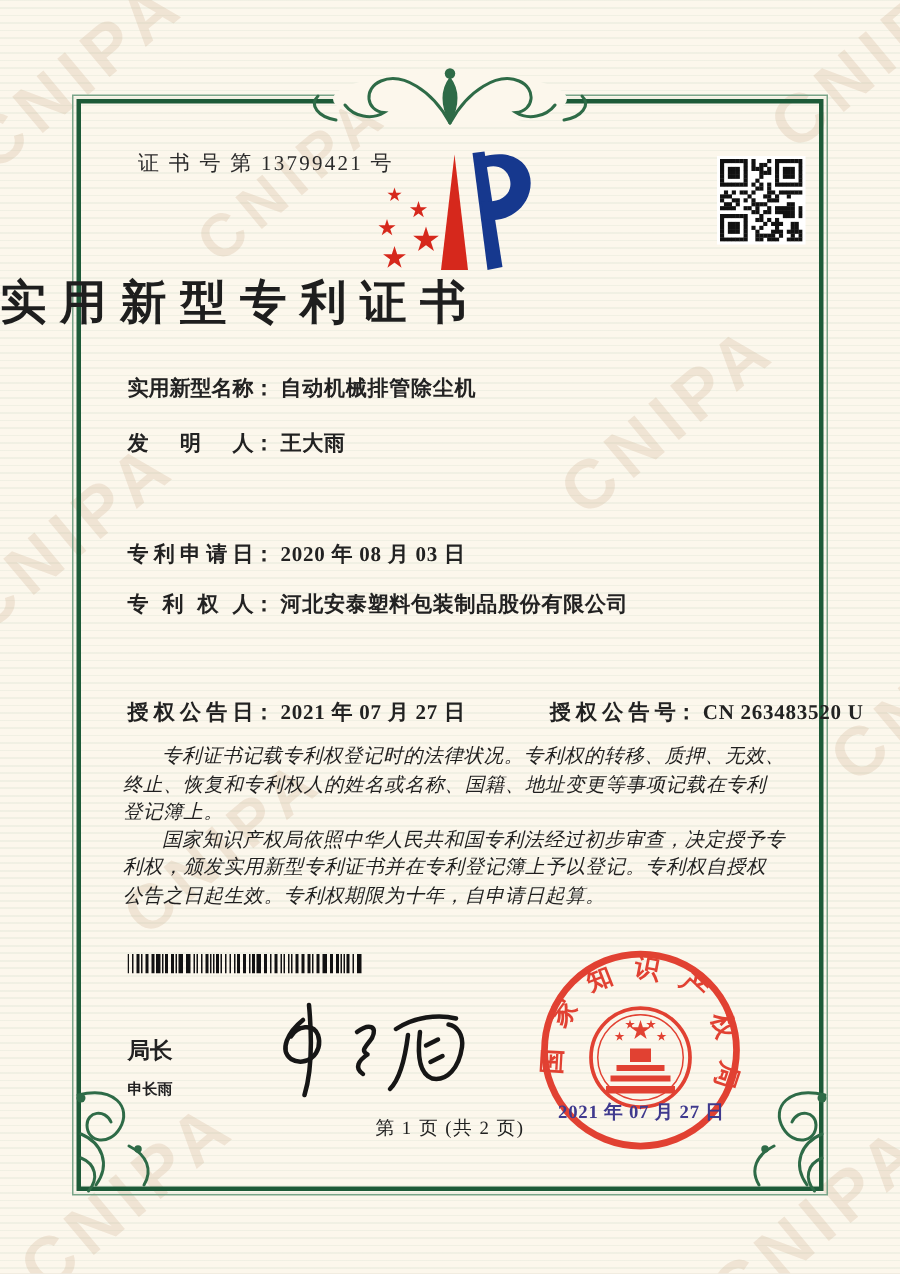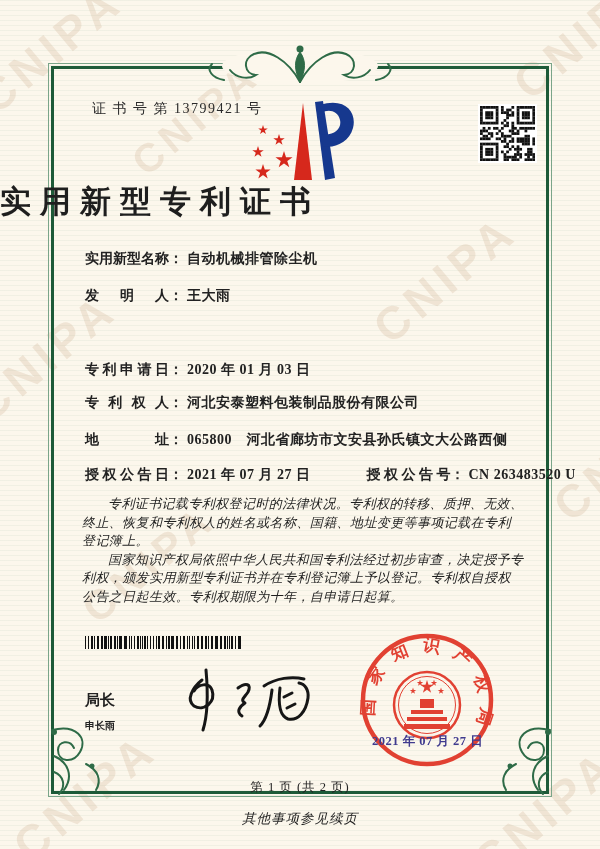--- a/index.html
+++ b/index.html
@@ -63,21 +63,21 @@
   .signer-name{ position:absolute; left:85px; top:719px; font-size:10px;
     font-weight:700; font-family:"Liberation Sans","DejaVu Sans",sans-serif; }
   .signature{ position:absolute; left:172px; top:664px; }
   
   .seal{ position:absolute; left:354px; top:627px; width:146px; height:146px;
     opacity:0.93; }
   .seal-date{ position:absolute; left:372px; top:733px; width:110px;
     font-size:12.5px; font-weight:700; color:#3f3a8e; letter-spacing:0.5px;
     white-space:nowrap; }
   
-  .page-info{ position:absolute; left:0; right:0; top:779px; text-align:center;
+  .page-info{ position:absolute; left:0; right:0; top:744px; text-align:center;
     font-size:12.5px; color:#222; letter-spacing:1px; }
   .note{ position:absolute; left:0; right:0; top:810px; text-align:center;
     font-size:13.5px; font-style:italic; color:#1f1f1f; letter-spacing:1px; }
 </style>
 </head>
 <body>
 
 <div class="page">
 
   <span class="wm wm1">CNIPA</span>
@@ -379,27 +379,24 @@
 
   <div class="title">实用新型专利证书</div>
 
   <div class="field f1">
     <span class="f-label">实用新型名称</span><span class="f-colon">：</span><span class="f-value">自动机械排管除尘机</span>
   </div>
   <div class="field f2">
     <span class="f-label">发明人</span><span class="f-colon">：</span><span class="f-value">王大雨</span>
   </div>
   <div class="field f4">
-    <span class="f-label">专利申请日</span><span class="f-colon">：</span><span class="f-value">2020 年 01 月 03 日</span>
+    <span class="f-label">专利申请日</span><span class="f-colon">：</span><span class="f-value">2020 年 08 月 03 日</span>
   </div>
   <div class="field f5">
     <span class="f-label">专利权人</span><span class="f-colon">：</span><span class="f-value">河北安泰塑料包装制品股份有限公司</span>
-  </div>
-  <div class="field f6">
-    <span class="f-label">地址</span><span class="f-colon">：</span><span class="f-value">065800　河北省廊坊市文安县孙氏镇文大公路西侧</span>
   </div>
   <div class="field f7">
     <span class="f-label">授权公告日</span><span class="f-colon">：</span><span class="f-value">2021 年 07 月 27 日</span><span class="f-label2">授权公告号</span><span class="f-colon">：</span><span class="f-value">CN 263483520 U</span>
   </div>
 
   <div class="notice">
     <p>专利证书记载专利权登记时的法律状况。专利权的转移、质押、无效、终止、恢复和专利权人的姓名或名称、国籍、地址变更等事项记载在专利登记簿上。</p>
     <p>国家知识产权局依照中华人民共和国专利法经过初步审查，决定授予专利权，颁发实用新型专利证书并在专利登记簿上予以登记。专利权自授权公告之日起生效。专利权期限为十年，自申请日起算。</p>
   </div>
 
@@ -490,15 +487,14 @@
       <use href="#star" transform="translate(87,64) scale(3.4)"></use>
       <rect x="66" y="72" width="14" height="9"></rect>
       <rect x="57" y="83" width="32" height="4"></rect>
       <rect x="53" y="90" width="40" height="4"></rect>
       <rect x="50" y="97" width="46" height="5"></rect>
     </g>
   </svg>
   <div class="seal-date">2021 年 07 月 27 日</div>
 
   <div class="page-info">第 1 页 (共 2 页)</div>
-  <div class="note">其他事项参见续页</div>
 
 </div>
 
 </body></html>

